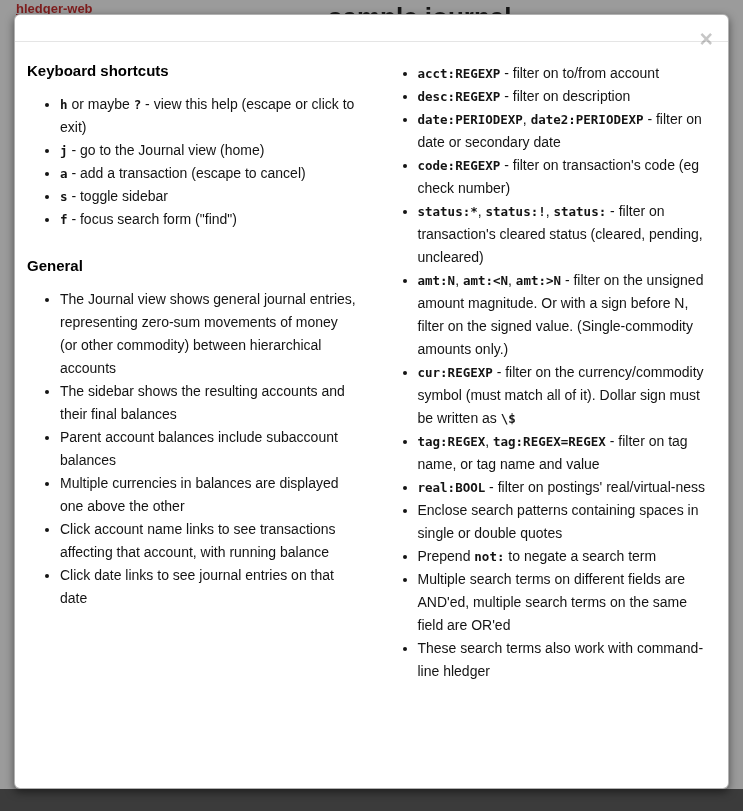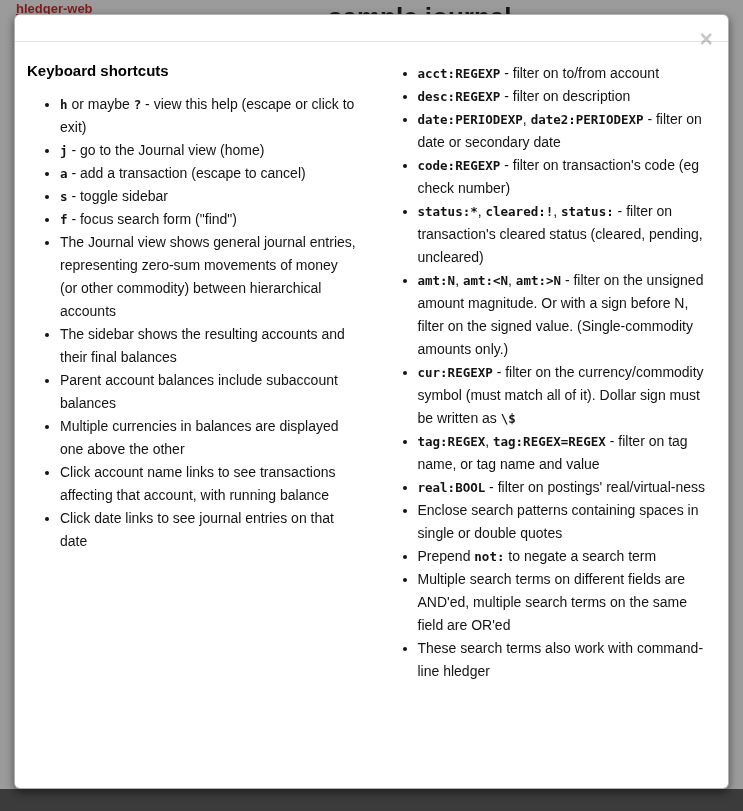--- a/index.html
+++ b/index.html
@@ -74,36 +74,37 @@
   <div class="modal-body">
     <div class="col">
       <h3 class="section-heading">Keyboard shortcuts</h3>
       <ul class="help-list">
           <li><code>h</code><span> or maybe </span><code>?</code><span> - view this help (escape or click to exit)</span></li>
           <li><code>j</code><span> - go to the Journal view (home)</span></li>
           <li><code>a</code><span> - add a transaction (escape to cancel)</span></li>
           <li><code>s</code><span> - toggle sidebar</span></li>
           <li><code>f</code><span> - focus search form ("find")</span></li>
         </ul>
+      <h3 class="section-heading mt">General</h3>
       <ul class="help-list">
           <li><span>The Journal view shows general journal entries, representing zero-sum movements of money (or other commodity) between hierarchical accounts</span></li>
           <li><span>The sidebar shows the resulting accounts and their final balances</span></li>
           <li><span>Parent account balances include subaccount balances</span></li>
           <li><span>Multiple currencies in balances are displayed one above the other</span></li>
           <li><span>Click account name links to see transactions affecting that account, with running balance</span></li>
           <li><span>Click date links to see journal entries on that date</span></li>
         </ul>
     </div>
     <div class="col">
       <ul class="help-list">
           <li><code>acct:REGEXP</code><span> - filter on to/from account</span></li>
           <li><code>desc:REGEXP</code><span> - filter on description</span></li>
           <li><code>date:PERIODEXP</code><span>, </span><code>date2:PERIODEXP</code><span> - filter on date or secondary date</span></li>
           <li><code>code:REGEXP</code><span> - filter on transaction's code (eg check number)</span></li>
-          <li><code>status:*</code><span>, </span><code>cleared:!</code><span>, </span><code>status:</code><span> - filter on transaction's cleared status (cleared, pending, uncleared)</span></li>
+          <li><code>status:*</code><span>, </span><code>status:!</code><span>, </span><code>status:</code><span> - filter on transaction's cleared status (cleared, pending, uncleared)</span></li>
           <li><code>amt:N</code><span>, </span><code>amt:&lt;N</code><span>, </span><code>amt:&gt;N</code><span> - filter on the unsigned amount magnitude. Or with a sign before N, filter on the signed value. (Single-commodity amounts only.)</span></li>
           <li><code>cur:REGEXP</code><span> - filter on the currency/commodity symbol (must match all of it). Dollar sign must be written as </span><code>\$</code></li>
           <li><code>tag:REGEX</code><span>, </span><code>tag:REGEX=REGEX</code><span> - filter on tag name, or tag name and value</span></li>
           <li><code>real:BOOL</code><span> - filter on postings' real/virtual-ness</span></li>
           <li><span>Enclose search patterns containing spaces in single or double quotes</span></li>
           <li><span>Prepend </span><code>not:</code><span> to negate a search term</span></li>
           <li><span>Multiple search terms on different fields are AND'ed, multiple search terms on the same field are OR'ed</span></li>
           <li><span>These search terms also work with command-line hledger</span></li>
         </ul>
     </div>

